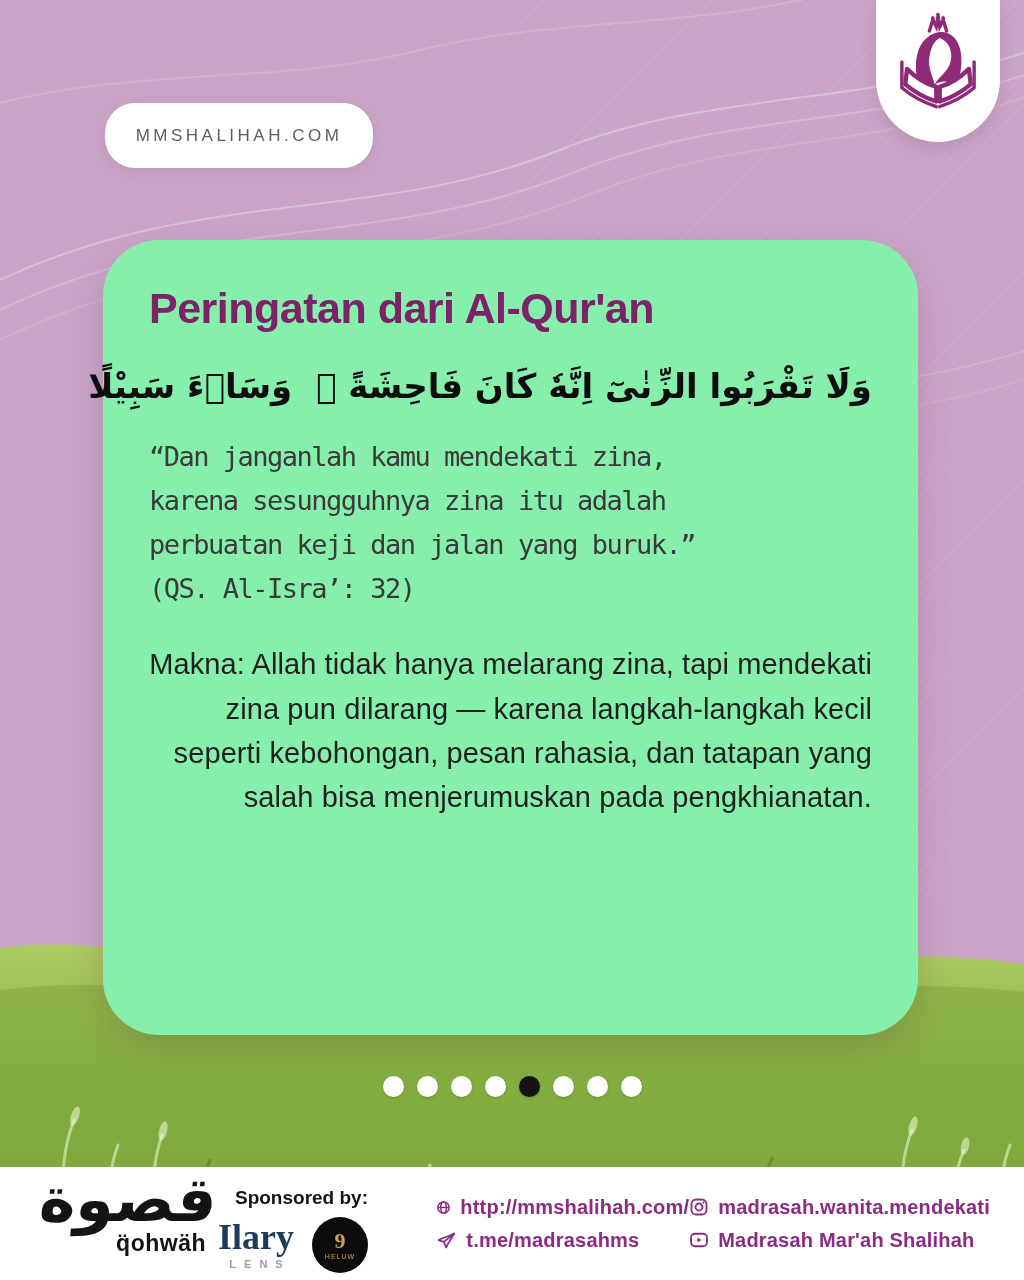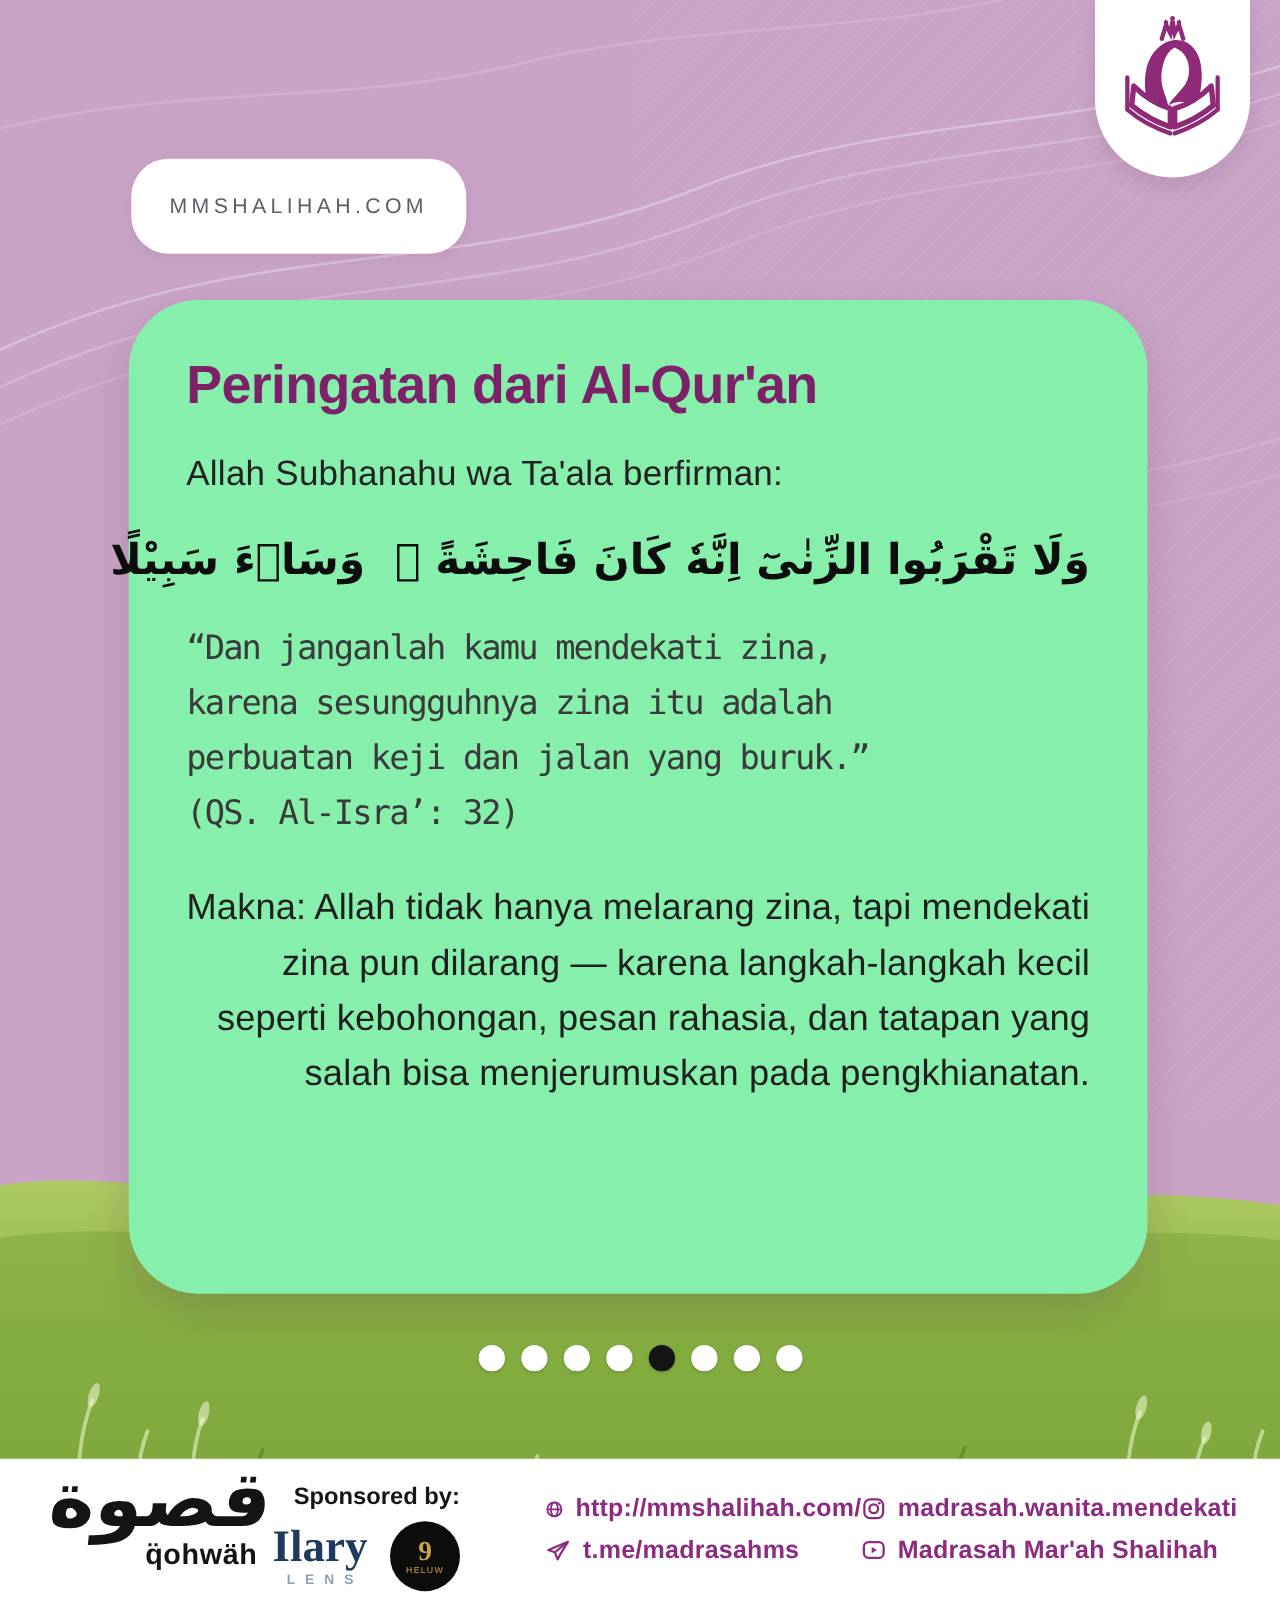--- a/index.html
+++ b/index.html
@@ -15,25 +15,24 @@
     background:var(--background);
     font-family:"Liberation Sans", sans-serif;
   }
   .bg-waves{position:absolute;left:0;top:0;width:1024px;height:1280px;pointer-events:none;}
   .hatch{
     position:absolute;right:0;top:0;width:520px;height:900px;pointer-events:none;
     background:repeating-linear-gradient(135deg, rgba(255,255,255,0.05) 0 1px, transparent 1px 7px);
   }
   
   .site-badge{
-    position:absolute;left:105px;top:103px;width:268px;height:76px;
+    position:absolute;left:105px;top:103px;width:268px;height:65px;
     background:#ffffff;border-radius:30px;display:flex;align-items:center;justify-content:center;
     color:#5c6066;font-size:17px;letter-spacing:3.5px;font-weight:500;
     box-shadow:0 4px 14px rgba(110,60,105,0.10);
-    margin-top:24px;
   }
   
   .logo-tab{
     position:absolute;left:876px;top:0;width:124px;height:142px;
     background:#ffffff;border-radius:0 0 62px 62px;
     display:flex;align-items:flex-start;justify-content:center;
     box-shadow:0 6px 16px rgba(110,60,105,0.18);
   }
   .logo-tab svg{margin-top:12px;}
   
@@ -177,21 +176,20 @@
   <g fill="rgba(240,250,215,0.55)">
     <ellipse cx="75" cy="186" rx="4" ry="10" transform="rotate(18 75 186)"></ellipse>
     <ellipse cx="163" cy="201" rx="4" ry="10" transform="rotate(14 163 201)"></ellipse>
     <ellipse cx="913" cy="196" rx="4" ry="10" transform="rotate(16 913 196)"></ellipse>
     <ellipse cx="965" cy="216" rx="4" ry="9" transform="rotate(12 965 216)"></ellipse>
   </g>
 </svg>
 
 <div class="card">
   <div class="card-title">Peringatan dari Al-Qur'an</div>
-  <div class="card-intro">Allah Subhanahu wa Ta'ala berfirman:</div>
   <div class="arabic-verse">وَلَا تَقْرَبُوا الزِّنٰىٓ اِنَّهٗ كَانَ فَاحِشَةً ۗ  وَسَاۤءَ سَبِيْلًا</div>
   <div class="quote">“Dan janganlah kamu mendekati zina,
 karena sesungguhnya zina itu adalah
 perbuatan keji dan jalan yang buruk.”
 (QS. Al-Isra’: 32)</div>
   <div class="meaning">Makna: Allah tidak hanya melarang zina, tapi mendekati zina pun dilarang — karena langkah-langkah kecil seperti kebohongan, pesan rahasia, dan tatapan yang salah bisa menjerumuskan pada pengkhianatan.</div>
 </div>
 
 <div class="dots">
     <div class="dot"></div>

